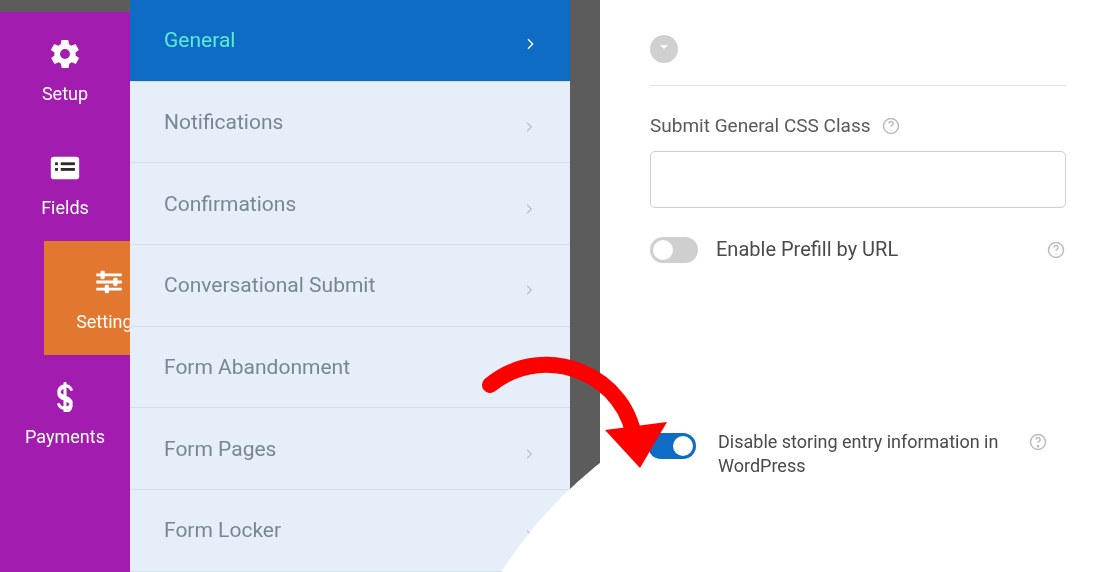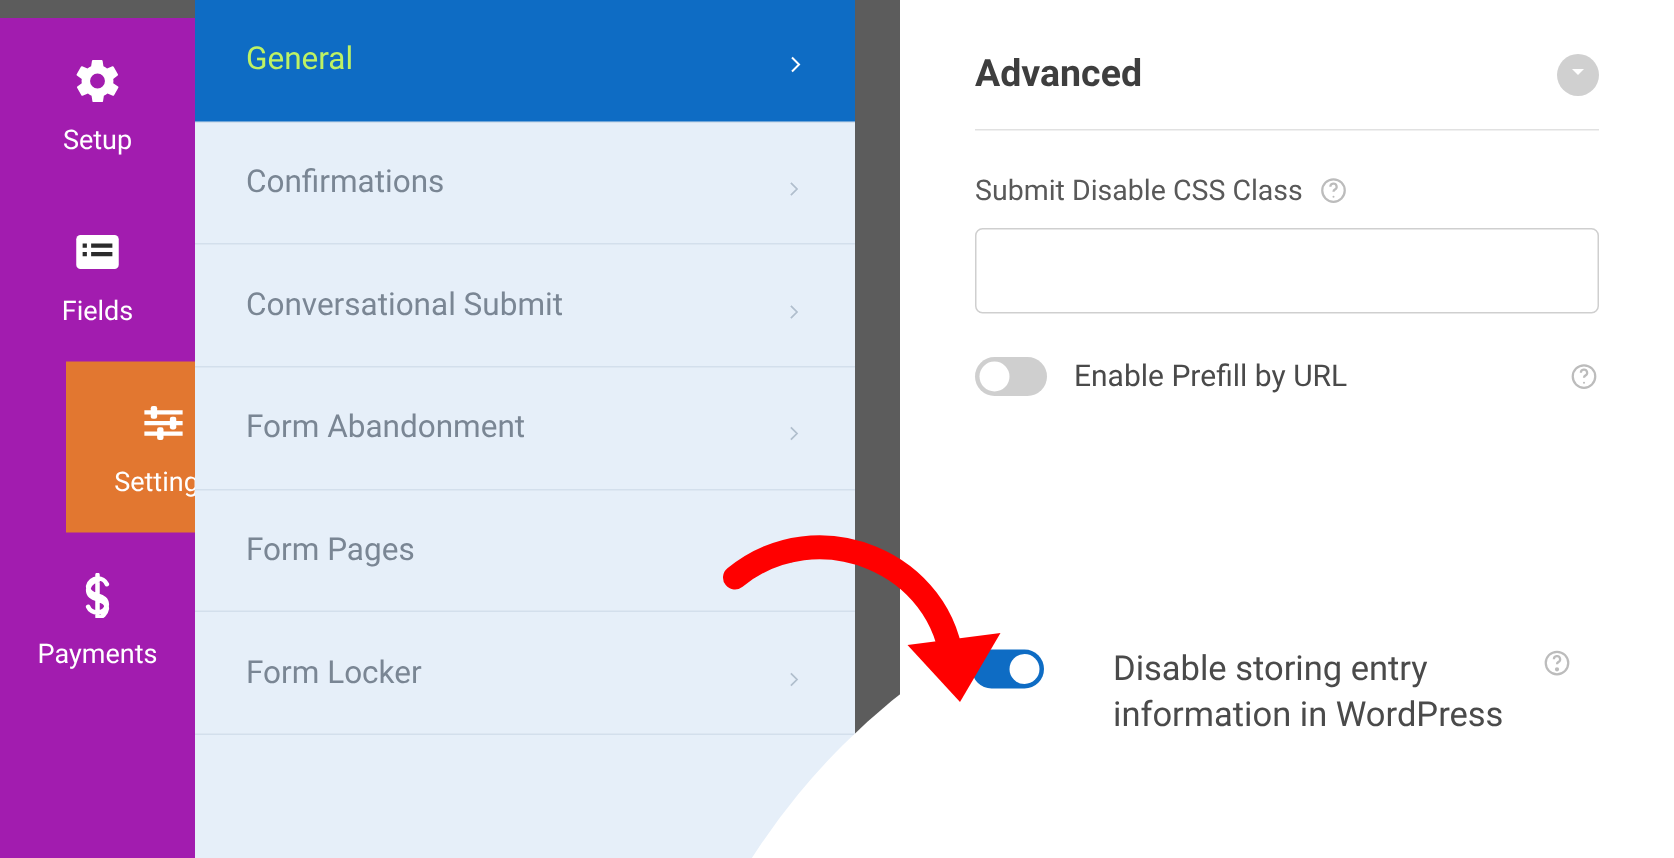--- a/index.html
+++ b/index.html
@@ -10,21 +10,21 @@
 .nav { position:absolute; left:0; top:12px; width:138px; height:572px; background:#a21caf; display:flex; flex-direction:column; }
 .nav-item { width:130px; height:114.4px; display:flex; flex-direction:column; align-items:center; justify-content:center; cursor:pointer; color:#fff; }
 .nav-item.active { background:#e27730;margin-left:44px; }
 .nav-label { margin-top:10px; font-size:18px; font-weight:400; }
 .nav-icon { width:38px; height:38px; display:flex; align-items:center; justify-content:center; }
 .nav-icon svg { fill:#fff; }
 
 
 .settings-list { position:absolute; left:130px; top:0; width:440px; height:572px; background:#e6eff9; }
 .settings-row { height:81.7px; border-bottom:1px solid #d3dfec; display:flex; align-items:center; justify-content:space-between; padding:0 34px; cursor:pointer; font-size:21px; color:#7a8694; }
-.settings-row.active { background:#0e6cc4; color:#bef264;gap:45px; }
+.settings-row.active { background:#0e6cc4; color:#5eead4;gap:45px; }
 .settings-row .chev { width:14px; height:14px; }
 .chev svg { stroke:#b0becd; fill:none; stroke-width:2; }
 .settings-row.active .chev svg { stroke:#fff; }
 
 
 .gap { position:absolute; left:570px; top:0; width:30px; height:572px; background:#5c5c5c; }
 
 
 .panel { position:absolute; left:600px; top:0; width:516px; height:572px; background:#fff; padding:35px 50px 0 50px; }
 .panel-head { display:flex; align-items:center; justify-content:space-between; padding-bottom:22px; border-bottom:1px solid #e1e1e1; }
@@ -43,21 +43,21 @@
 .toggle .knob { position:absolute; top:3px; width:20px; height:20px; border-radius:50%; background:#fff; }
 .toggle.off { background:#cfcfcf; }  .toggle.off .knob { left:3px; }
 .toggle.on  { background:#0e6cc4; }  .toggle.on  .knob { right:3px; }
 .toggle-label { font-size:20px; color:#4a4a4a; line-height:1.35; flex:1; }
 .toggle-row .help { flex:0 0 20px; }
 
 
 .spotlight { position:absolute; left:430px; top:365px; width:900px; height:900px; border-radius:50%; background:#fff; box-shadow:0 0 0 4px rgba(255,255,255,0.0); pointer-events:none; }
 .disable-row { position:absolute; left:648px; top:430px; width:430px; display:flex; align-items:flex-start; gap:22px; }
 .disable-row .toggle { margin-top:3px; }
-.disable-row .toggle-label { font-size:23px; max-width:300px;margin-left:24px; }
+.disable-row .toggle-label { font-size:18px; max-width:300px; }
 .disable-help { position:absolute; left:1028px; top:432px; }
 
 
 .arrow { position:absolute; left:455px; top:350px; width:220px; height:150px; pointer-events:none; }
 .arrow svg { width:100%; height:100%; overflow:visible; }
 </style>
 </head>
 <body>
 
 <div id="stage">
@@ -111,20 +111,26 @@
   </nav>
 
   <div class="settings-list">
     <div class="settings-row active">
       <span>General</span>
       <span class="chev"><svg viewBox="0 0 24 24" width="16" height="16">
             <polyline points="9 5 16 12 9 19"></polyline>
           </svg></span>
     </div>
     <div class="settings-row">
+      <span>Notifications</span>
+      <span class="chev"><svg viewBox="0 0 24 24" width="14" height="14">
+            <polyline points="9 5 16 12 9 19"></polyline>
+          </svg></span>
+    </div>
+    <div class="settings-row">
       <span>Confirmations</span>
       <span class="chev"><svg viewBox="0 0 24 24" width="14" height="14">
             <polyline points="9 5 16 12 9 19"></polyline>
           </svg></span>
     </div>
     <div class="settings-row">
       <span>Conversational Submit</span>
       <span class="chev"><svg viewBox="0 0 24 24" width="14" height="14">
             <polyline points="9 5 16 12 9 19"></polyline>
           </svg></span>
@@ -146,34 +152,33 @@
       <span class="chev"><svg viewBox="0 0 24 24" width="14" height="14">
             <polyline points="9 5 16 12 9 19"></polyline>
           </svg></span>
     </div>
   </div>
 
   <div class="gap"></div>
 
   <section class="panel">
     <div class="panel-head">
-      <h2 class="panel-title">Advanced</h2>
       <div class="collapse-btn">
         <span>
           <svg viewBox="0 0 24 24" width="16" height="16">
               <path d="M6 9l6 6 6-6z"></path>
             </svg>
         </span>
       </div>
     </div>
 
 
     <div class="field-block">
       <label class="field-label">
-        <span>Submit Disable CSS Class</span>
+        <span>Submit General CSS Class</span>
         <span class="help">
             <svg viewBox="0 0 24 24" width="20" height="20">
               <circle cx="12" cy="12" r="9"></circle>
               <path d="M9.5 9a2.5 2.5 0 1 1 3.5 2.3c-.8.4-1 1-1 1.7"></path>
               <circle cx="12" cy="17" r=".8" fill="#bcbcbc" stroke="none"></circle>
             </svg>
           </span>
       </label>
       <input class="text-input" type="text" value="" style="">
     </div>

